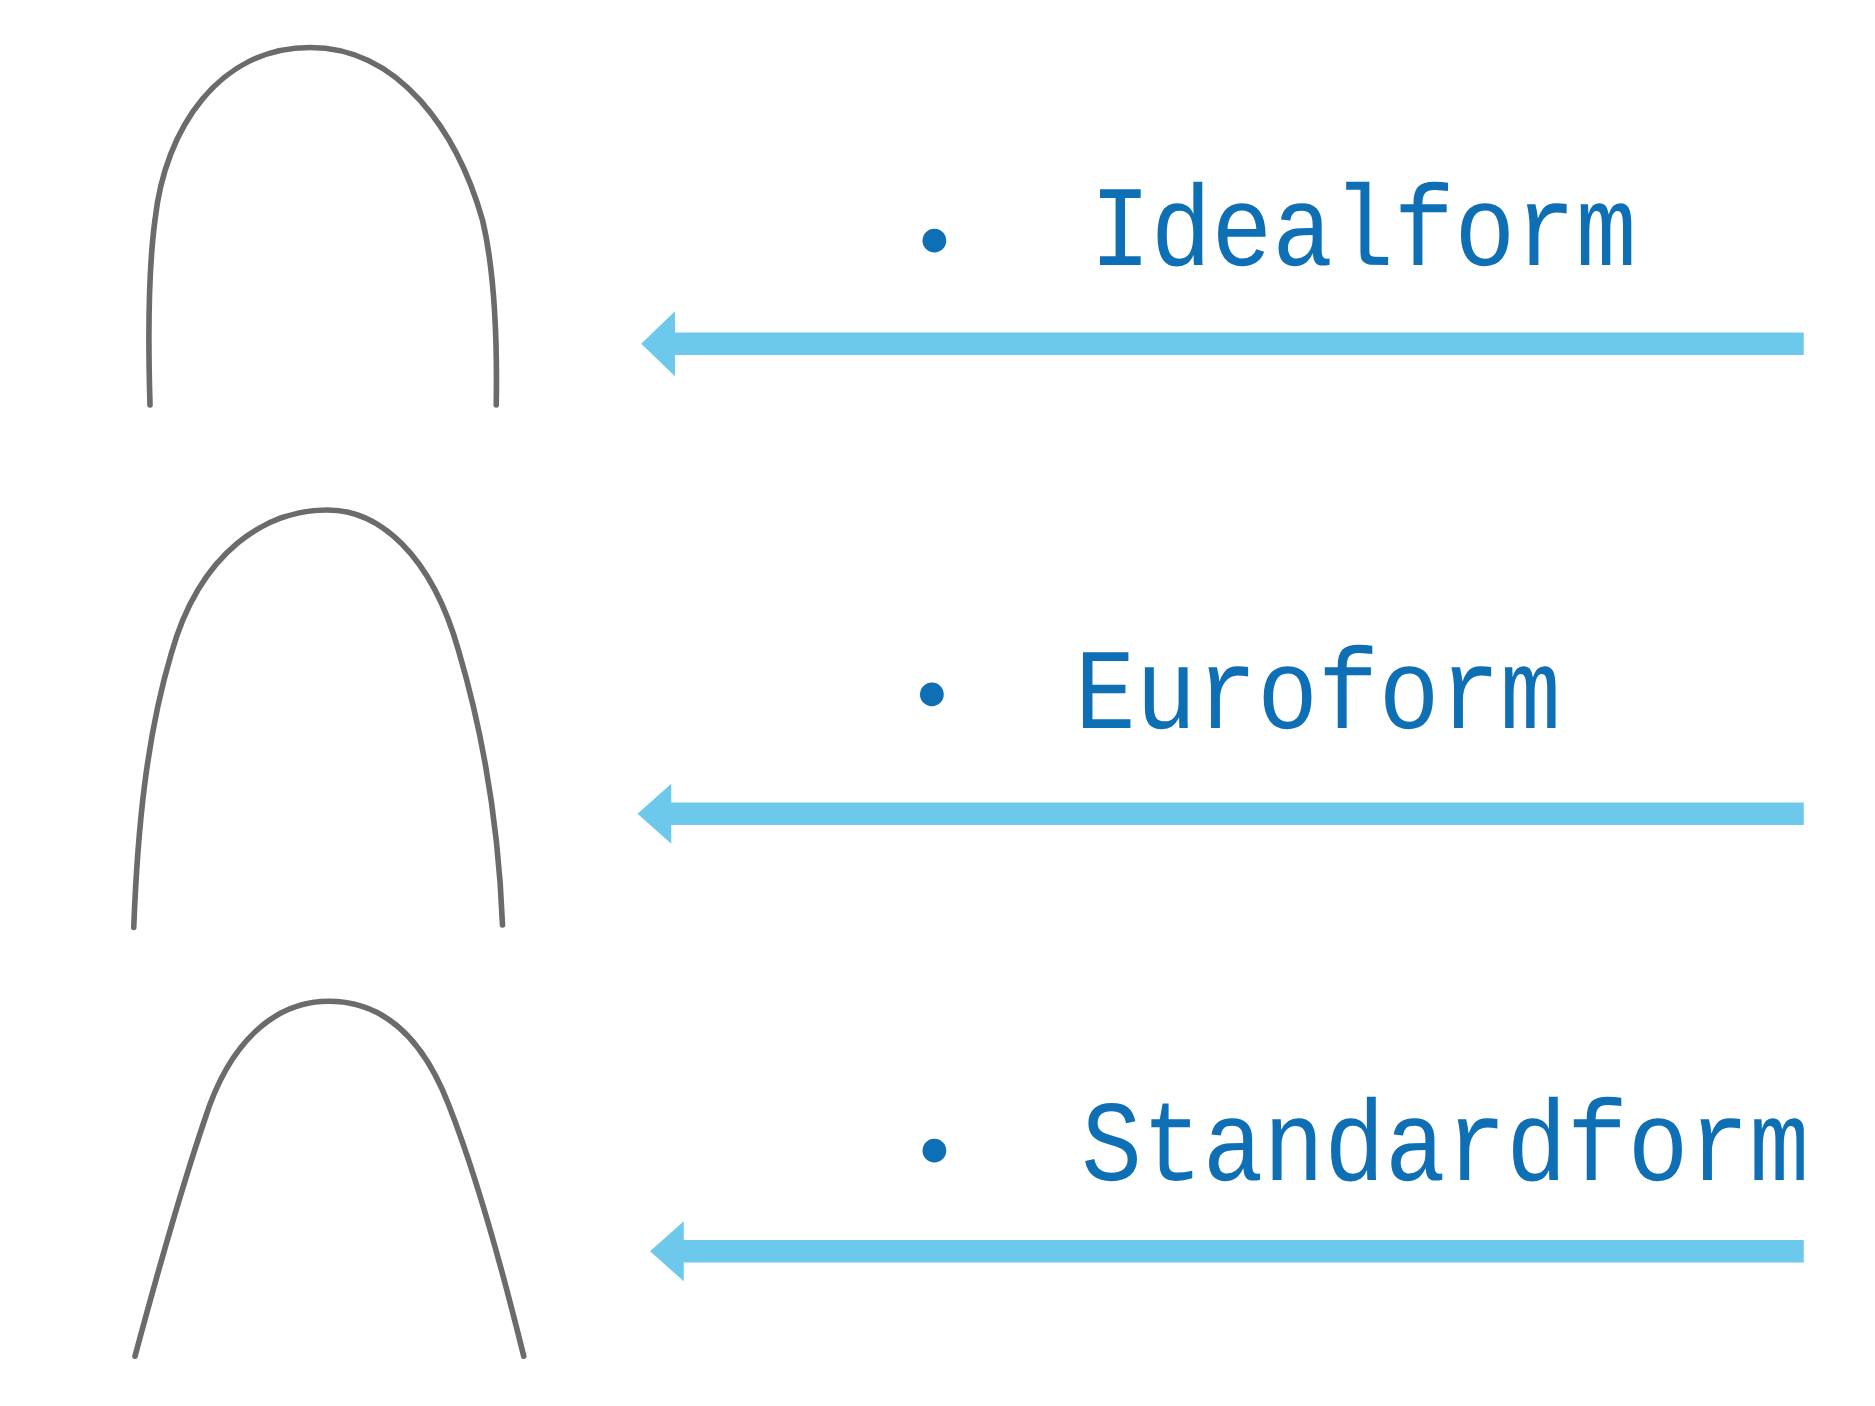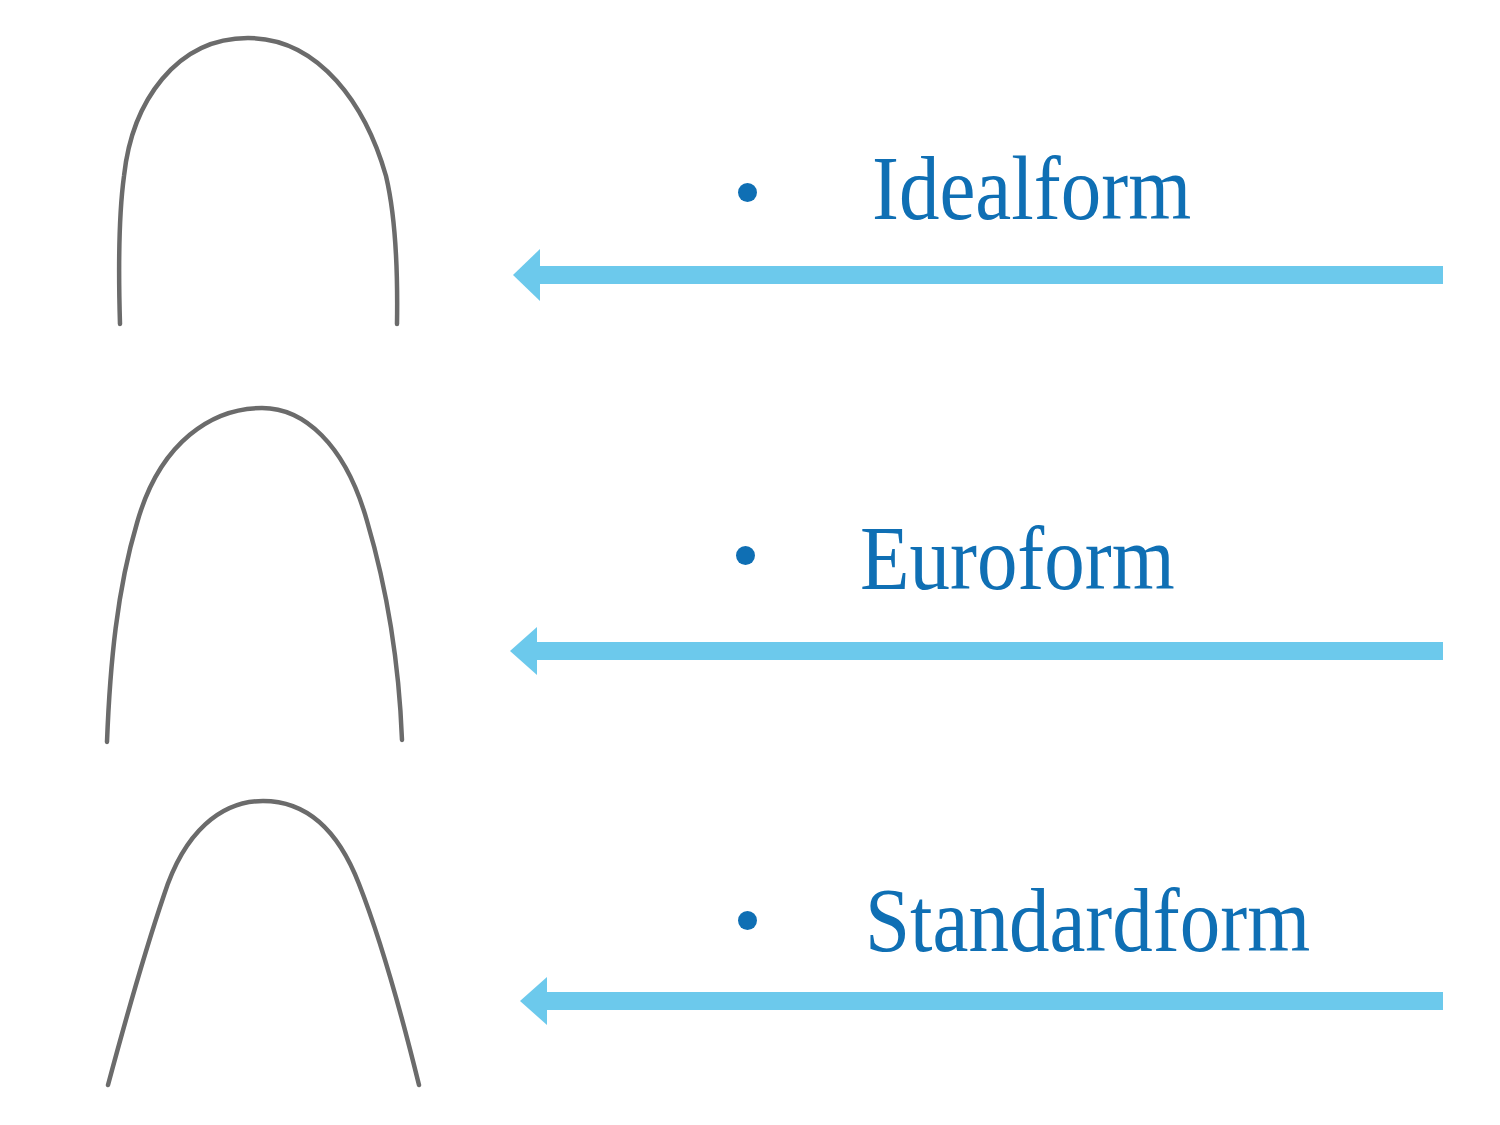--- a/index.html
+++ b/index.html
@@ -9,21 +9,21 @@
     --bg:#FFFFFF;
   }
   *{margin:0;padding:0;box-sizing:border-box;}
   html,body{background:var(--bg);}
   .slide{
     position:relative;
     width:1443px;
     height:1125px;
     background:var(--bg);
     overflow:hidden;
-    font-family:Liberation Serif, serif;
+    font-family:Liberation Mono, monospace;
   }
   .arch-layer{
     position:absolute;
     left:0;top:0;width:1500px;height:1125px;
   }
   .arch-layer path{
     fill:none;
     stroke:var(--wire-gray);
     stroke-width:4.5;
     stroke-linecap:round;

